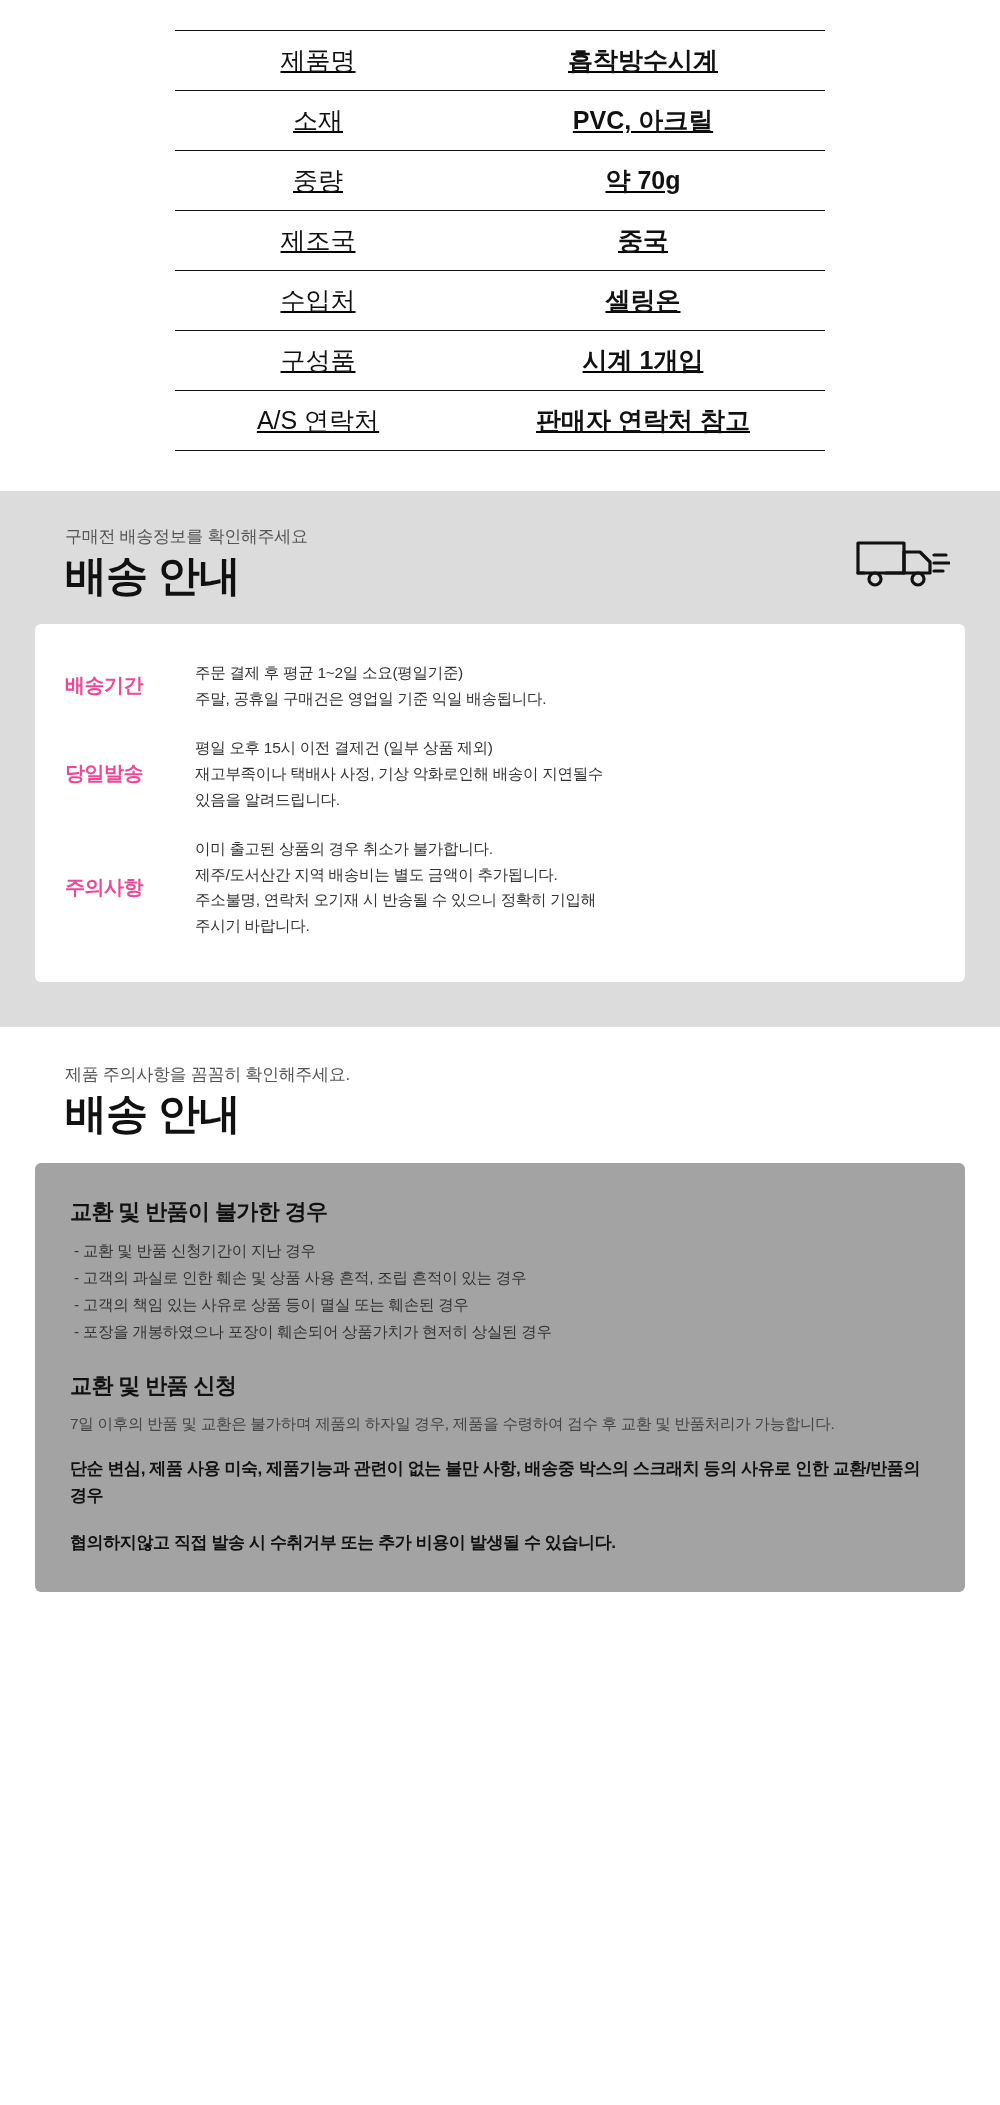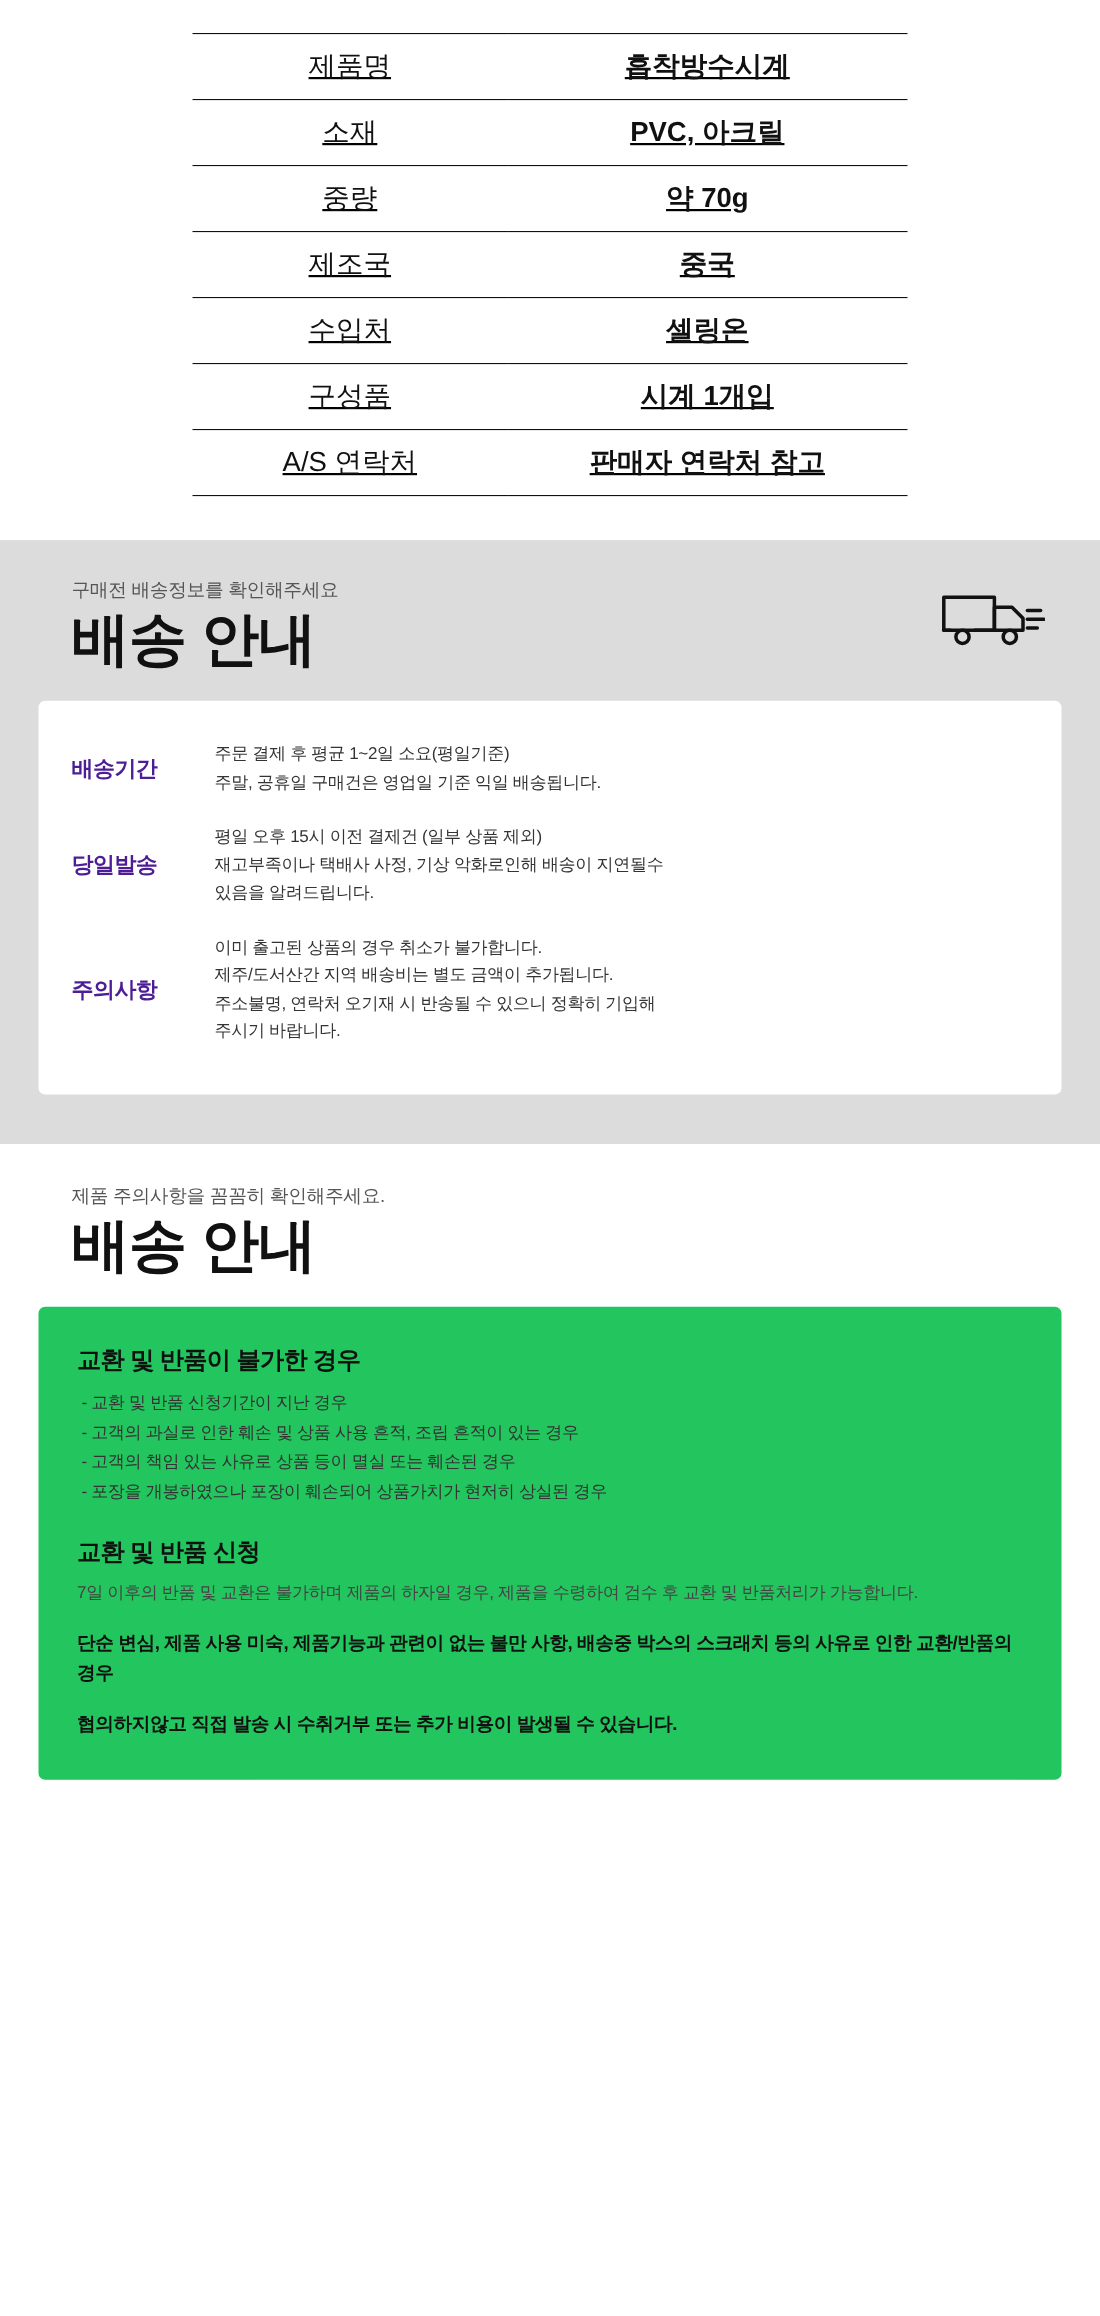--- a/index.html
+++ b/index.html
@@ -59,21 +59,21 @@
     position: relative;
     padding: 0 0 12px 30px;
   }
   .band-sub {
     font-size: 17px;
     color: #555555;
     letter-spacing: -0.3px;
     margin-bottom: 4px;
   }
   .band-title {
-    font-size: 53px;
+    font-size: 42px;
     font-weight: bold;
     color: #111111;
     letter-spacing: -1px;
     line-height: 1.15;
   }
   .truck-icon {
     position: absolute;
     right: 15px;
     top: 8px;
   }
@@ -86,38 +86,38 @@
   .info-row {
     display: flex;
     align-items: center;
     padding: 10px 0 14px 0;
   }
   .info-row .info-label {
     width: 130px;
     flex: 0 0 130px;
     font-size: 20px;
     font-weight: bold;
-    color: #4c1d95;
+    color: #ec4899;
     letter-spacing: -0.5px;
   }
   .info-row .info-body {
     flex: 1;
     font-size: 15.5px;
     color: #333333;
     line-height: 1.65;
     letter-spacing: -0.3px;
   }
 
   
   .band-white {
     background: #ffffff;
     padding: 36px 35px 40px 35px;
   }
   .card-2 {
-    background: #22c55e;
+    background: #a3a3a3;
     border-radius: 6px;
     padding: 30px 35px 34px 35px;
     margin-top: 12px;
   }
   .blk-title {
     font-size: 22px;
     font-weight: bold;
     color: #111111;
     letter-spacing: -0.6px;
     margin: 4px 0 10px 0;

